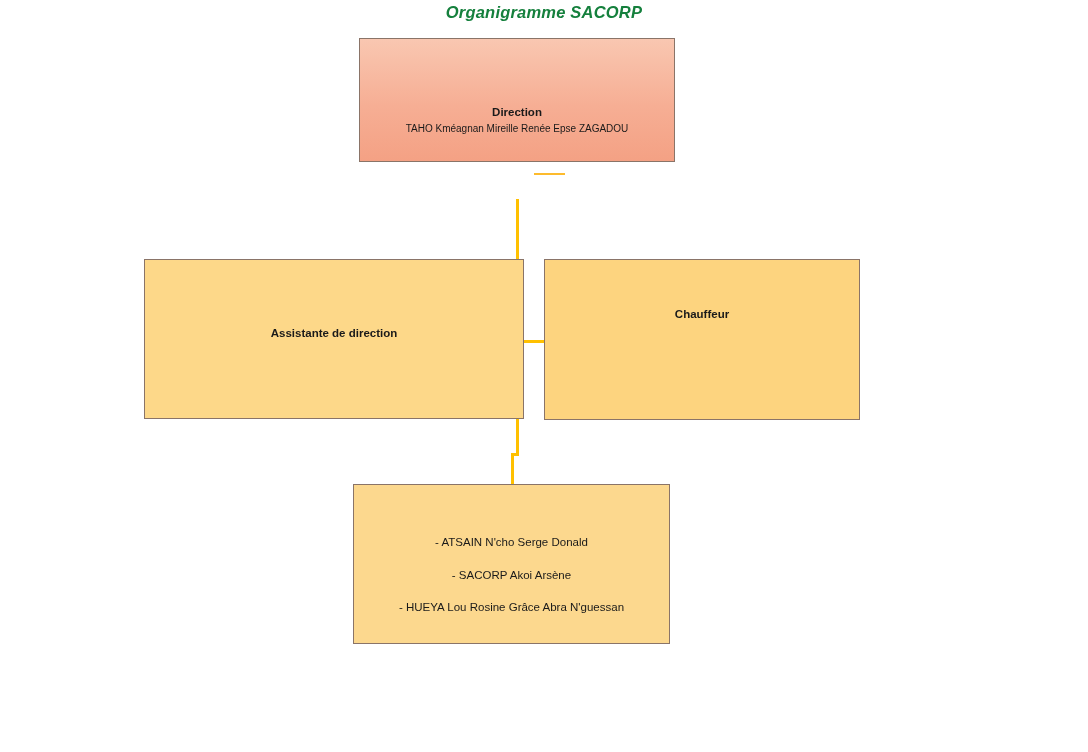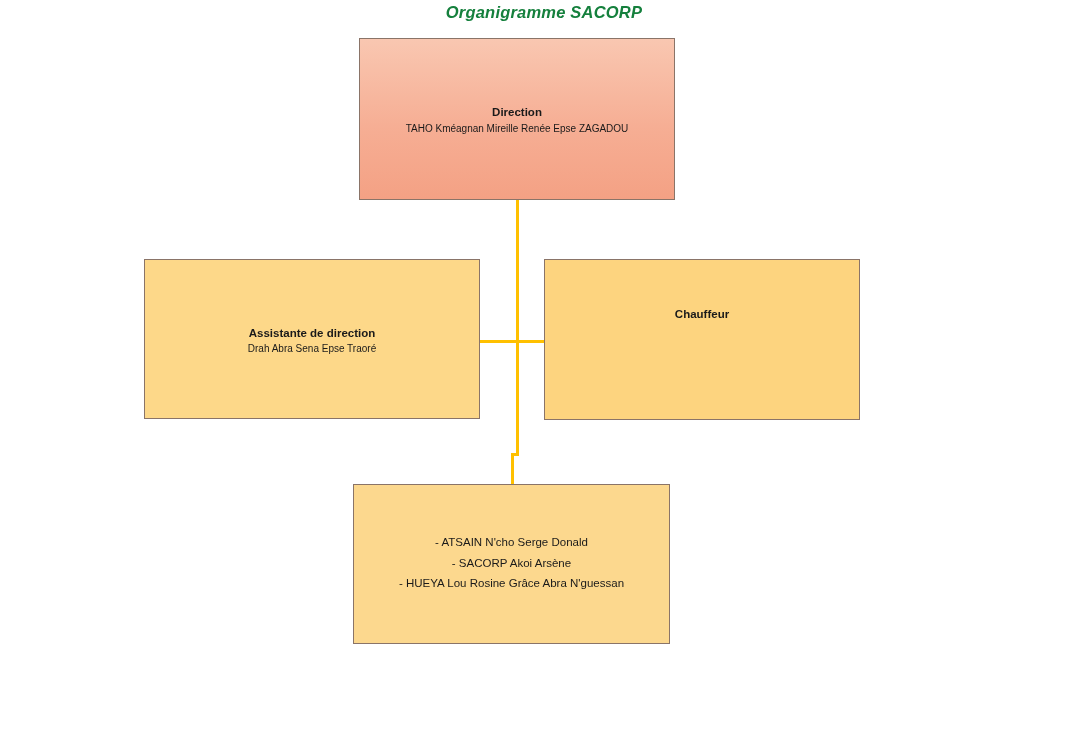--- a/index.html
+++ b/index.html
@@ -64,31 +64,31 @@
     flex-direction: column;
     align-items: center;
     justify-content: center;
     text-align: center;
   }
 
   .node-direction {
     left: 359px;
     top: 38px;
     width: 316px;
-    height: 162px;
+    height: 124px;
     border: 1px solid #8a7468;
     background: linear-gradient(to bottom, #f9c7b1 0%, #f6ae94 55%, #f4a184 100%);
     text-decoration: underline;
   }
   .node-direction .node-title { margin-bottom: 1px; }
 
   .node-assistante {
     left: 144px;
     top: 259px;
-    width: 336px;
+    width: 380px;
     height: 160px;
     border: 1px solid #8a7468;
     background: #fdd889;
   }
 
   .node-chauffeur {
     left: 544px;
     top: 259px;
     width: 316px;
     height: 161px;
@@ -116,21 +116,21 @@
     font-size: 10px;
     font-weight: normal;
     line-height: 15px;
     color: #1a1a1a;
   }
 
   .team-list {
     display: flex;
     flex-direction: column;
     align-items: center;
-    gap: 4px;
+    gap: 16px;
   }
   .team-member {
     font-size: 11.5px;
     line-height: 16.5px;
     color: #1a1a1a;
     white-space: nowrap;
   }
 
   
   .direction-text-block {
@@ -184,21 +184,20 @@
   <div class="node node-direction">
     <div class="direction-text-block">
       <div class="node-title">Direction</div>
       <div class="node-subtitle">TAHO Kméagnan Mireille Renée Epse ZAGADOU</div>
     </div>
   </div>
 
   <div class="node node-assistante">
     <div class="assistante-text-block">
       <div class="node-title">Assistante de direction</div>
-      <div class="node-subtitle">Drah Abra Sena Epse Traoré</div>
     </div>
   </div>
 
   <div class="node node-chauffeur">
     <div class="chauffeur-text-block">
       <div class="node-title">Chauffeur</div>
     </div>
   </div>
 
   <div class="node node-team">

